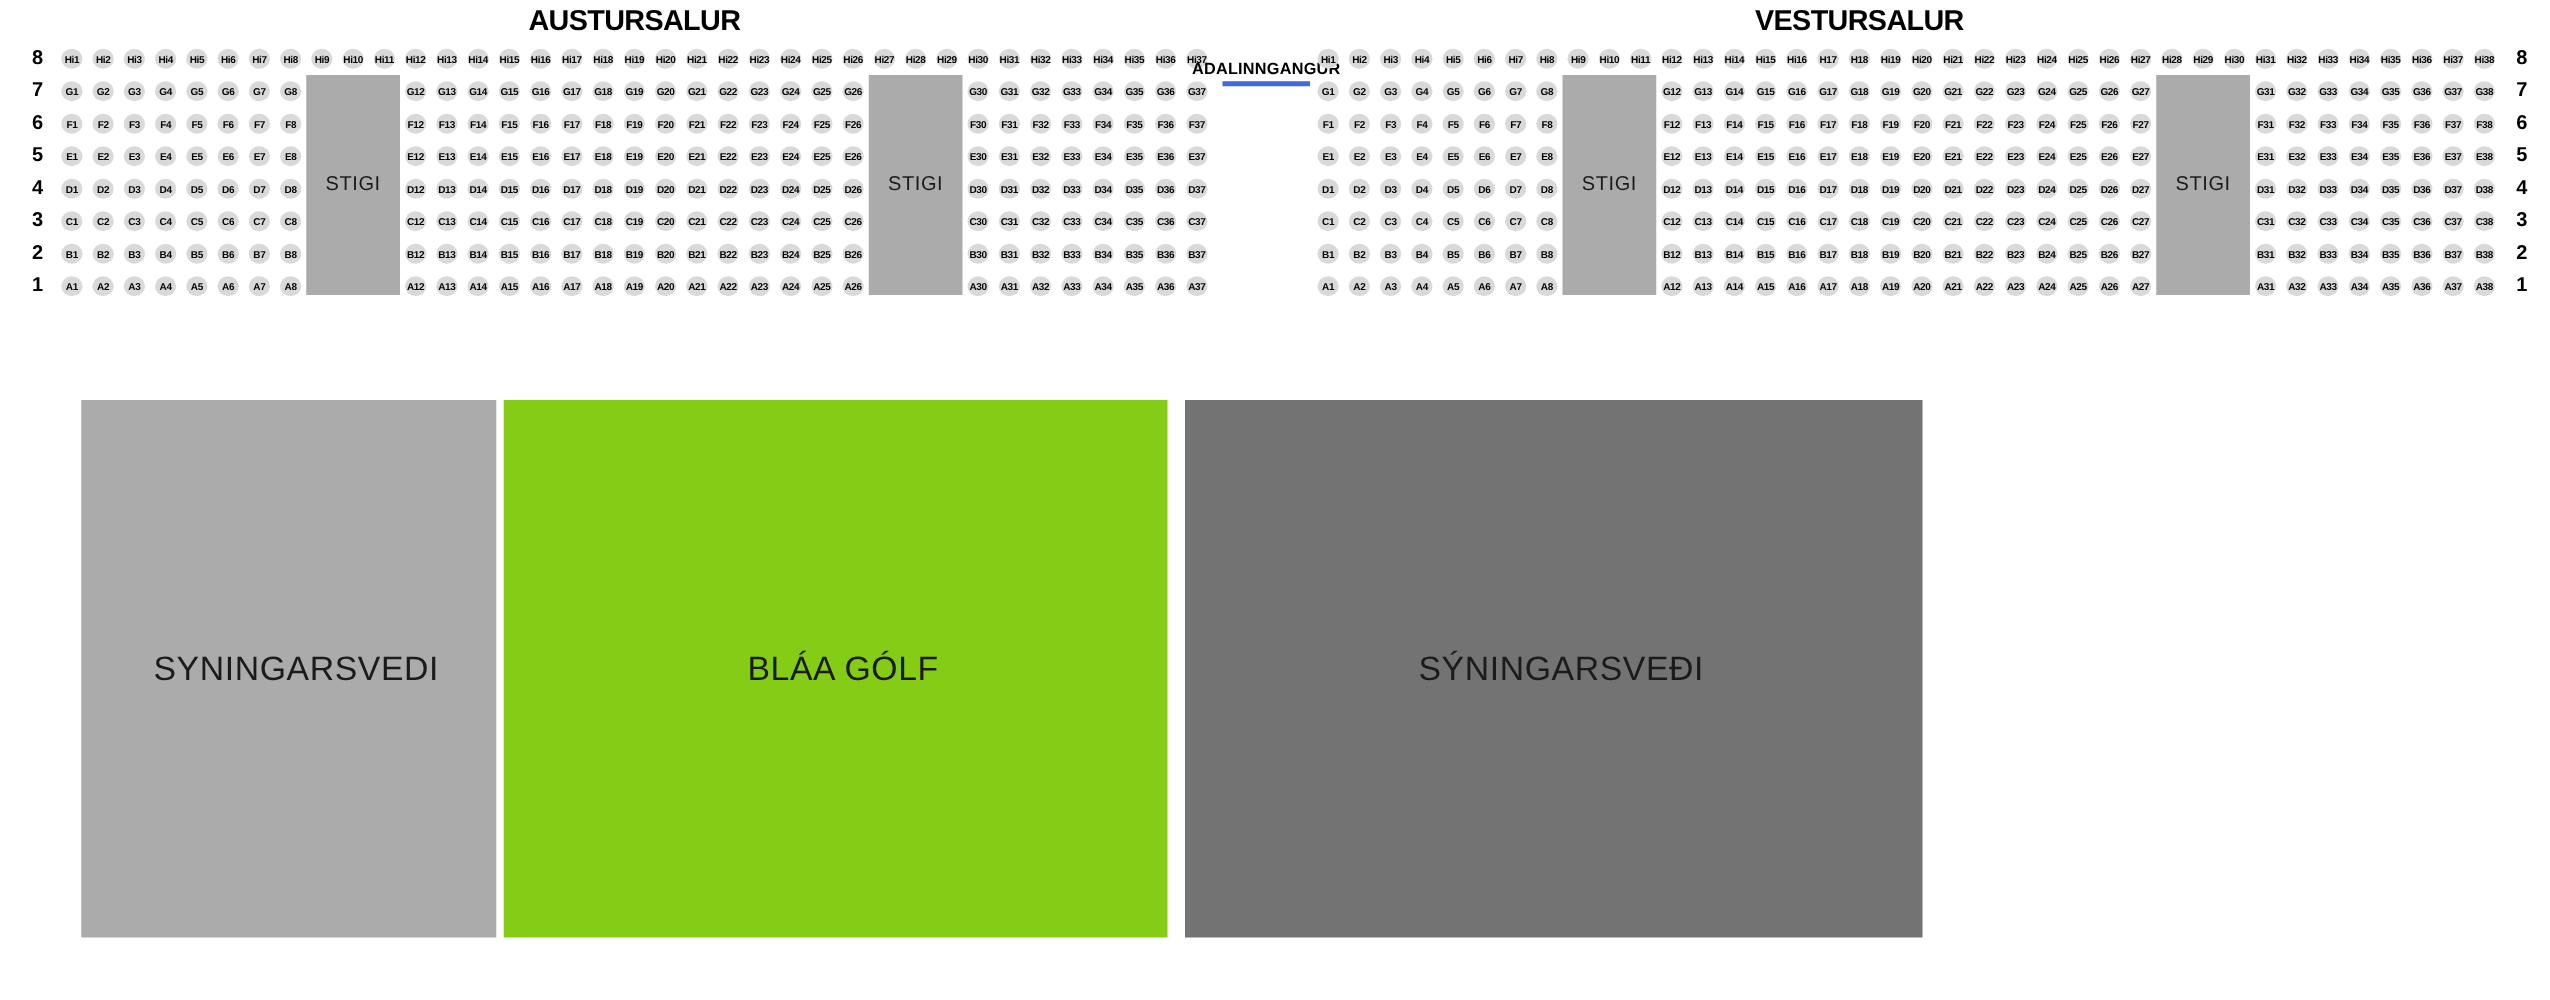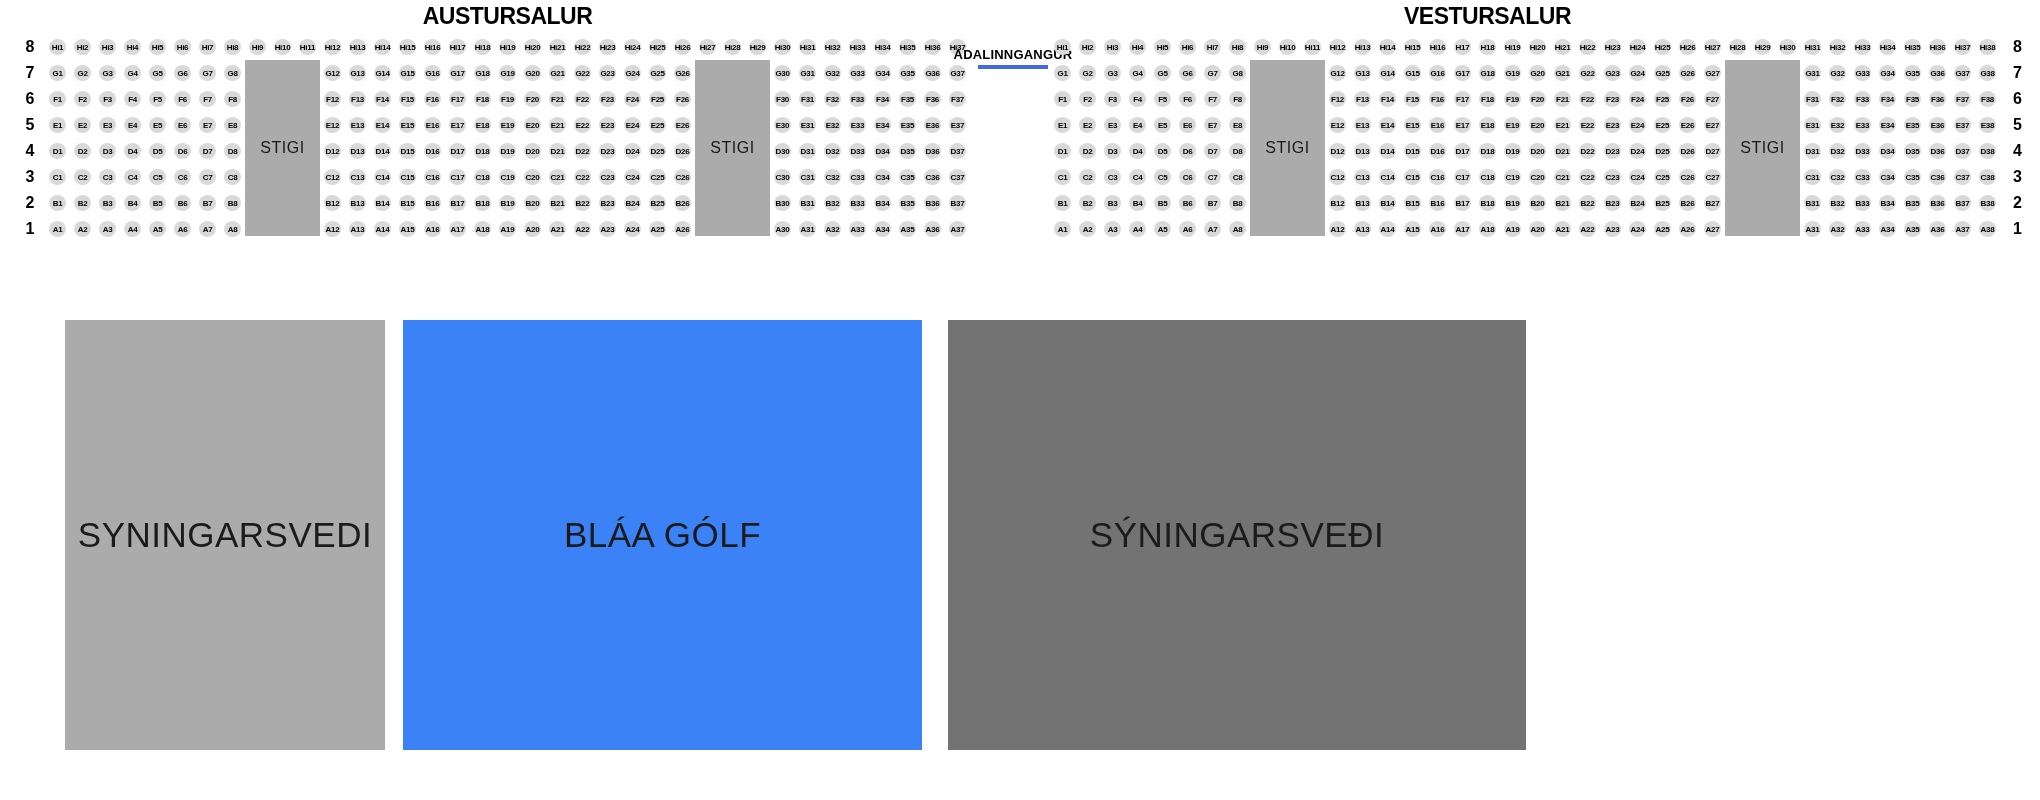--- a/index.html
+++ b/index.html
@@ -19,21 +19,21 @@
   .seat span{position:relative;z-index:1;font-size:8px;font-weight:bold;letter-spacing:-0.3px;white-space:nowrap;}
   .gap{flex:0 0 75px;width:75px;}
   .stigi{position:absolute;top:60px;width:75px;height:176px;background:var(--stairs-fill,#ABABAB);display:flex;align-items:center;justify-content:center;font-size:16px;color:#1a1a1a;letter-spacing:0.5px;}
   .hall[data-hall="0"] .stigi-1{left:230px;}
   .hall[data-hall="0"] .stigi-2{left:680px;}
   .hall[data-hall="1"] .stigi-1{left:200px;}
   .hall[data-hall="1"] .stigi-2{left:675px;}
   .entrance{position:absolute;left:933px;top:8px;width:160px;text-align:center;margin-top:39px;}
   .entrance-label{font-size:13px;font-weight:bold;letter-spacing:0.2px;white-space:nowrap;}
   .entrance-bar{width:70px;height:4px;margin:3px auto 0;background:#4169E1;}
-  .floor-block{position:absolute;top:320px;height:430px;display:flex;align-items:center;justify-content:center;font-size:35px;color:#1b1b1b;letter-spacing:0.5px;}
+  .floor-block{position:absolute;top:320px;height:430px;display:flex;align-items:center;justify-content:center;font-size:27px;color:#1b1b1b;letter-spacing:0.5px;padding-left:12px;}
   .floor-block[data-floor="0"]{left:65px;width:320px;}
   .floor-block[data-floor="1"]{left:403px;width:519px;}
   .floor-block[data-floor="2"]{left:938px;width:578px;}
 </style>
 </head>
 <body>
 
 <div class="stage">
 
   <div class="hall" data-hall="0">
@@ -1685,20 +1685,20 @@
         <span>STIGI</span>
       </div>
     <div class="stigi stigi-2">
         <span>STIGI</span>
       </div>
   </div>
 
   <div class="floor-block" data-floor="0" style="background: rgb(171, 171, 171);">
     <span>SYNINGARSVEDI</span>
   </div>
-  <div class="floor-block" data-floor="1" style="background: #3b82f6;">
+  <div class="floor-block" data-floor="1" style="background: #84cc16;">
     <span>BLÁA GÓLF</span>
   </div>
   <div class="floor-block" data-floor="2" style="background: #737373; margin-left: 10px;">
     <span>SÝNINGARSVEÐI</span>
   </div>
 
 </div>
 
 </body></html>

